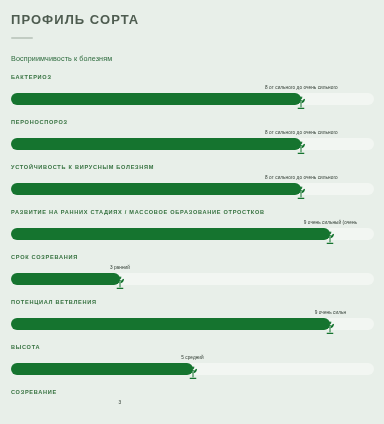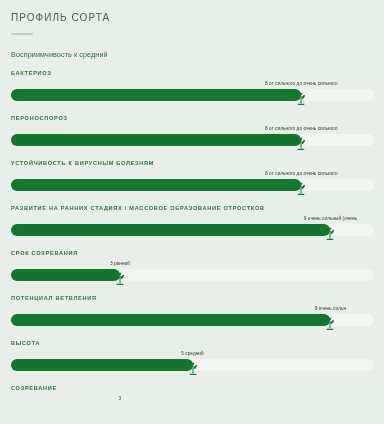--- a/index.html
+++ b/index.html
@@ -15,24 +15,24 @@
   }
   .page {
     width: 384px;
     height: 424px;
     box-sizing: border-box;
     padding: 9px 9px 0 9px;
     position: relative;
   }
 
   .page-title {
-    font-size: 10px;
+    font-size: 13px;
     letter-spacing: 1.05px;
     color: #4e5c50;
-    font-weight: 400;
+    font-weight: 700;
     margin: 3px 0 0 2px;
     text-transform: uppercase;
   }
   .title-rule {
     width: 22px;
     height: 2px;
     background: #c2ccc3;
     margin: 10px 0 0 2px;
     border-radius: 1px;
   }
@@ -109,21 +109,21 @@
 </head>
 <body>
 
 <div class="page">
 
   <div class="page-title">ПРОФИЛЬ СОРТА</div>
 
   <div class="title-rule"></div>
 
   <div id="sections-root">
-      <div class="section-heading">Восприимчивость к средний</div>
+      <div class="section-heading">Восприимчивость к болезням</div>
       <div class="metric">
         <div class="metric-label">БАКТЕРИОЗ</div>
         <div class="bar-zone">
           <div class="value-row">
             <div class="value-label" style="left: 80%;">8 от сильного до очень сильного</div>
           </div>
           <div class="track">
             <div class="fill" style="width: 80%;"></div>
             <div class="marker" style="left: 80%;">
               <svg viewBox="0 0 24 26" width="13" height="15" aria-hidden="true">

